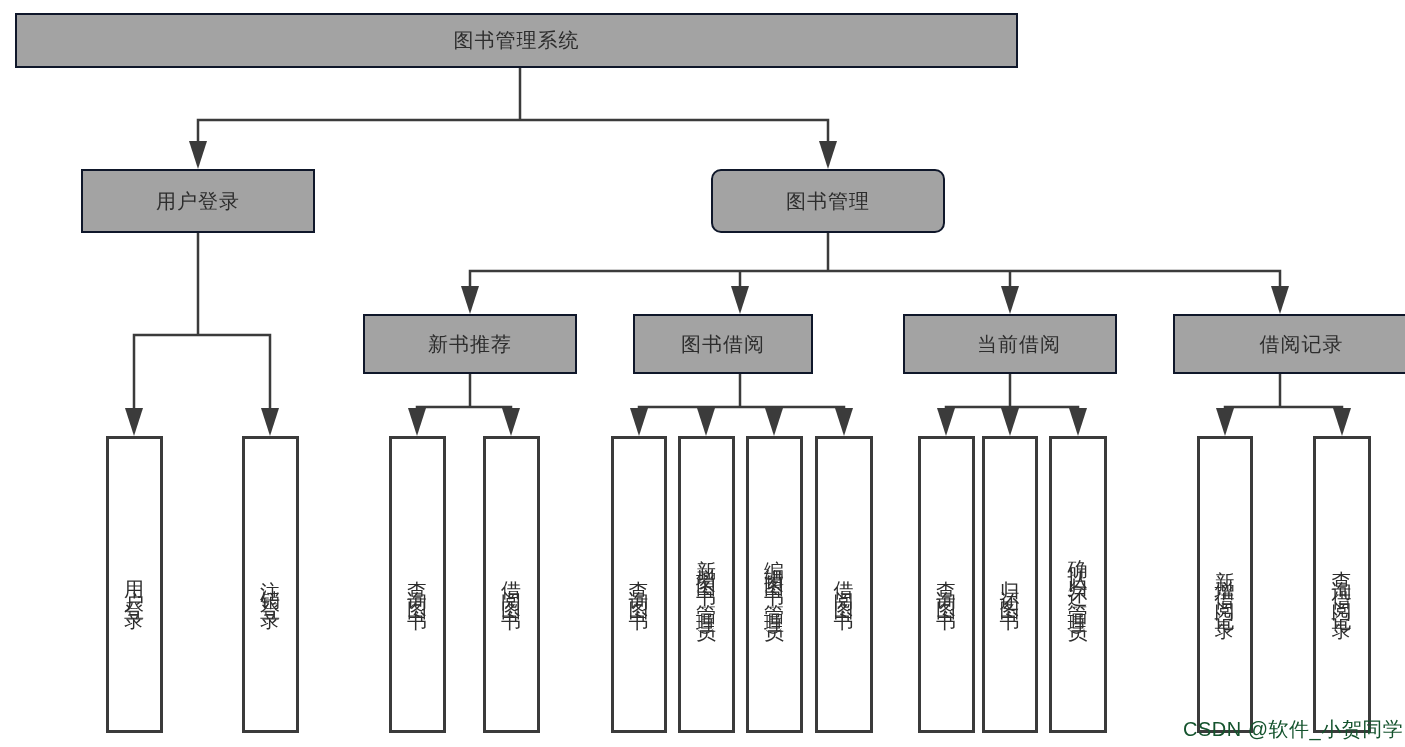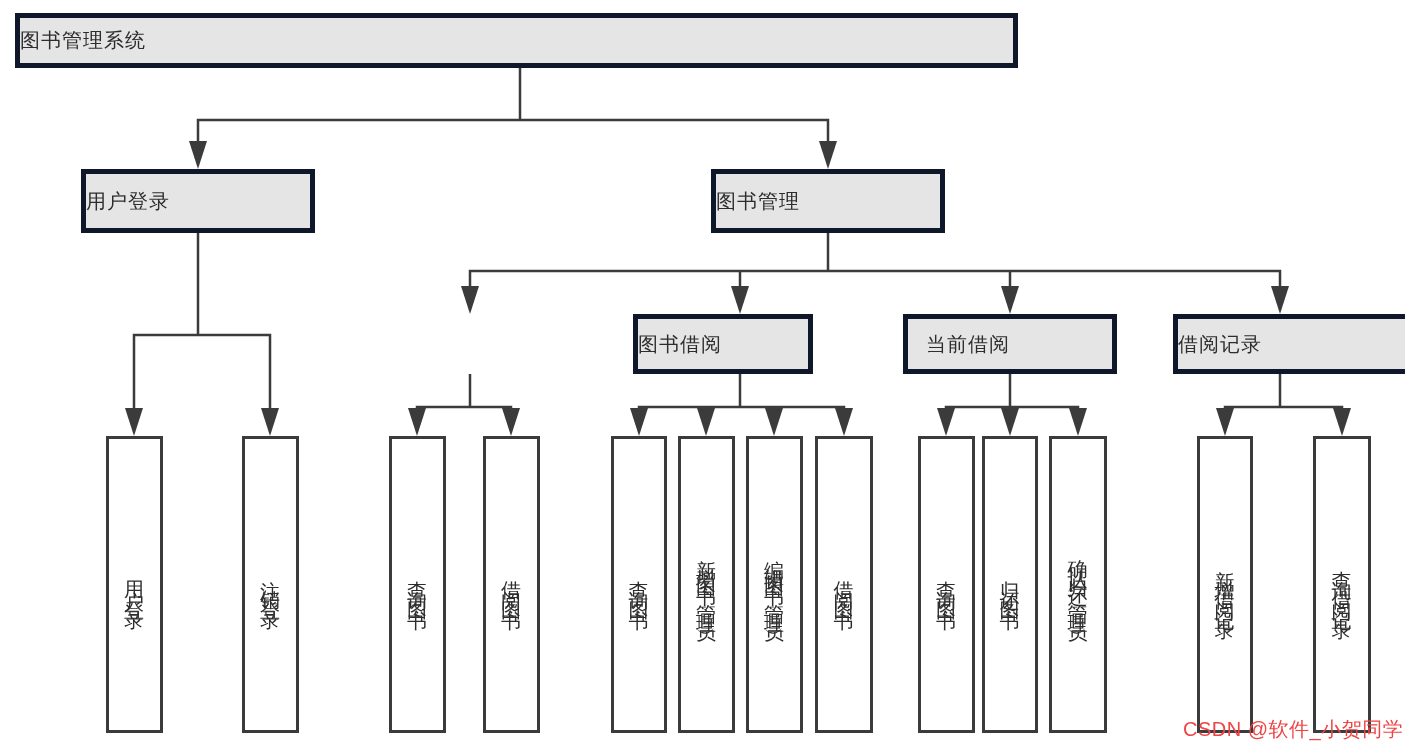--- a/index.html
+++ b/index.html
@@ -2,36 +2,36 @@
 <html><head>
 <meta charset="utf-8">
 <style>
   html,body{margin:0;padding:0;background:#fff;}
   #stage{
     position:relative;width:1405px;height:747px;background:#ffffff;overflow:hidden;
     font-family:"Liberation Sans","DejaVu Sans",sans-serif;
   }
   #wires{position:absolute;left:0;top:0;z-index:0;}
   .hbox{
-    position:absolute;box-sizing:border-box;background:#e5e5e5;
-    border:5px solid #0f172a;display:flex;align-items:center;
+    position:absolute;box-sizing:border-box;background:#a3a3a3;
+    border:2px solid #0f172a;display:flex;align-items:center;justify-content:center;
     font-size:20px;color:#2d2d2d;z-index:1;letter-spacing:1px;
   }
   .leaf{
     position:absolute;top:436px;height:297px;box-sizing:border-box;background:#fff;
     border:3px solid #3b3b3b;display:flex;align-items:center;justify-content:center;z-index:1;
   }
   .leaf span{
     writing-mode:vertical-rl;text-orientation:mixed;white-space:nowrap;
     font-size:20px;letter-spacing:10px;line-height:1;color:#2d2d2d;
   }
   .leaf.tight span{letter-spacing:9px;}
   #watermark{
     position:absolute;left:1183px;top:716px;z-index:3;
-    font-size:20px;color:#ef4444;white-space:nowrap;letter-spacing:0.5px;
+    font-size:20px;color:#14532d;white-space:nowrap;letter-spacing:0.5px;
   }
 </style>
 </head>
 <body>
 
 <div id="stage">
 
   <svg id="wires" width="1405" height="747" viewBox="0 0 1405 747">
     <g fill="none" stroke="#3b3b3b" stroke-width="2.5">
 
@@ -84,24 +84,27 @@
     </g>
   </svg>
 
   <div class="hbox" style="left:15px;top:13px;width:1003px;height:55px;">
     <span>图书管理系统</span>
   </div>
 
   <div class="hbox" style="left:81px;top:169px;width:234px;height:64px;">
     <span>用户登录</span>
   </div>
-  <div class="hbox" style="left:711px;top:169px;width:234px;height:64px;">
+  <div class="hbox" style="left:711px;top:169px;width:234px;height:64px;border-radius:10px;">
     <span>图书管理</span>
   </div>
 
+  <div class="hbox" style="left:363px;top:314px;width:214px;height:60px;">
+    <span>新书推荐</span>
+  </div>
   <div class="hbox" style="left:633px;top:314px;width:180px;height:60px;">
     <span>图书借阅</span>
   </div>
   <div class="hbox" style="left:903px;top:314px;width:214px;height:60px;padding-left:18px;">
     <span>当前借阅</span>
   </div>
   <div class="hbox" style="left:1173px;top:314px;width:257px;height:60px;">
     <span>借阅记录</span>
   </div>
 

